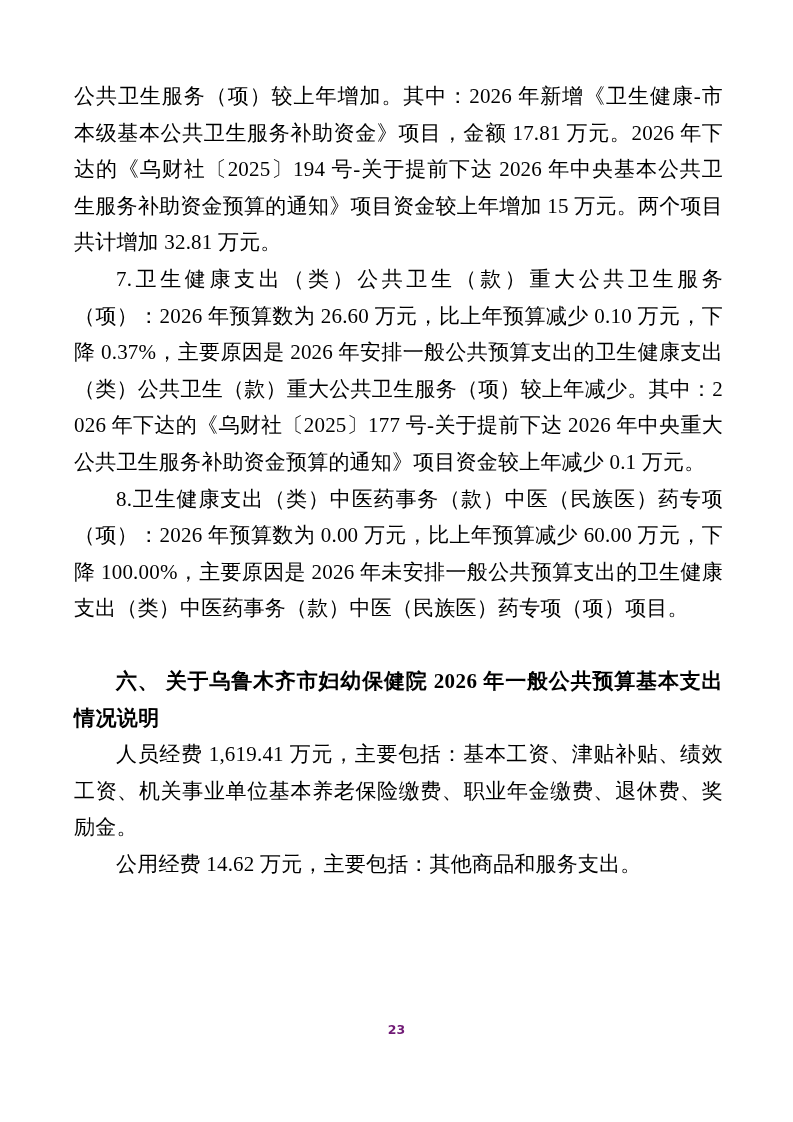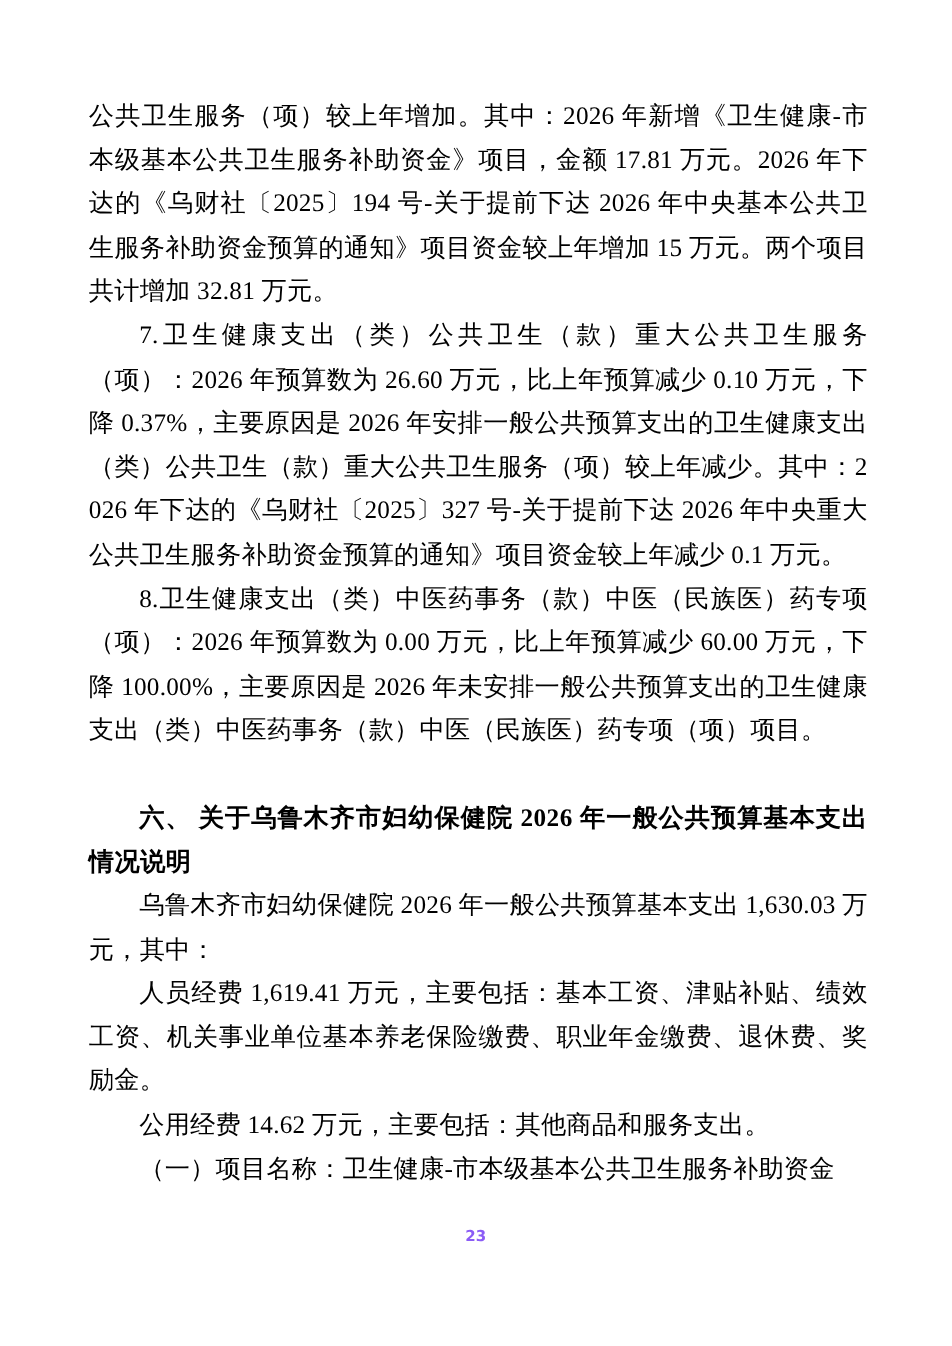--- a/index.html
+++ b/index.html
@@ -42,32 +42,30 @@
   }
   .page-number {
     position: absolute;
     top: 1022px;
     left: 0;
     width: 100%;
     text-align: center;
     font-family: "DejaVu Sans", "Liberation Sans", sans-serif;
     font-size: 12.5px;
     font-weight: bold;
-    color: #8b5cf6;
+    color: #701a75;
   }
 </style>
 </head>
 <body>
 
 <div class="page">
   <div class="content">
     <p class="para">公共卫生服务（项）较上年增加。其中：2026 年新增《卫生健康-市本级基本公共卫生服务补助资金》项目，金额 17.81 万元。2026 年下达的《乌财社〔2025〕194 号-关于提前下达 2026 年中央基本公共卫生服务补助资金预算的通知》项目资金较上年增加 15 万元。两个项目共计增加 32.81 万元。</p>
-    <p class="para indent">7.卫生健康支出（类）公共卫生（款）重大公共卫生服务（项）：2026 年预算数为 26.60 万元，比上年预算减少 0.10 万元，下降 0.37%，主要原因是 2026 年安排一般公共预算支出的卫生健康支出（类）公共卫生（款）重大公共卫生服务（项）较上年减少。其中：2026 年下达的《乌财社〔2025〕327 号-关于提前下达 2026 年中央重大公共卫生服务补助资金预算的通知》项目资金较上年减少 0.1 万元。</p>
+    <p class="para indent">7.卫生健康支出（类）公共卫生（款）重大公共卫生服务（项）：2026 年预算数为 26.60 万元，比上年预算减少 0.10 万元，下降 0.37%，主要原因是 2026 年安排一般公共预算支出的卫生健康支出（类）公共卫生（款）重大公共卫生服务（项）较上年减少。其中：2026 年下达的《乌财社〔2025〕177 号-关于提前下达 2026 年中央重大公共卫生服务补助资金预算的通知》项目资金较上年减少 0.1 万元。</p>
     <p class="para indent">8.卫生健康支出（类）中医药事务（款）中医（民族医）药专项（项）：2026 年预算数为 0.00 万元，比上年预算减少 60.00 万元，下降 100.00%，主要原因是 2026 年未安排一般公共预算支出的卫生健康支出（类）中医药事务（款）中医（民族医）药专项（项）项目。</p>
     <p class="para indent heading">六、 关于乌鲁木齐市妇幼保健院 2026 年一般公共预算基本支出情况说明</p>
-    <p class="para indent">乌鲁木齐市妇幼保健院 2026 年一般公共预算基本支出 1,630.03 万元，其中：</p>
     <p class="para indent">人员经费 1,619.41 万元，主要包括：基本工资、津贴补贴、绩效工资、机关事业单位基本养老保险缴费、职业年金缴费、退休费、奖励金。</p>
     <p class="para indent">公用经费 14.62 万元，主要包括：其他商品和服务支出。</p>
-    <p class="para indent">（一）项目名称：卫生健康-市本级基本公共卫生服务补助资金</p>
   </div>
 
   <div class="page-number">23</div>
 </div>
 
 </body></html>

